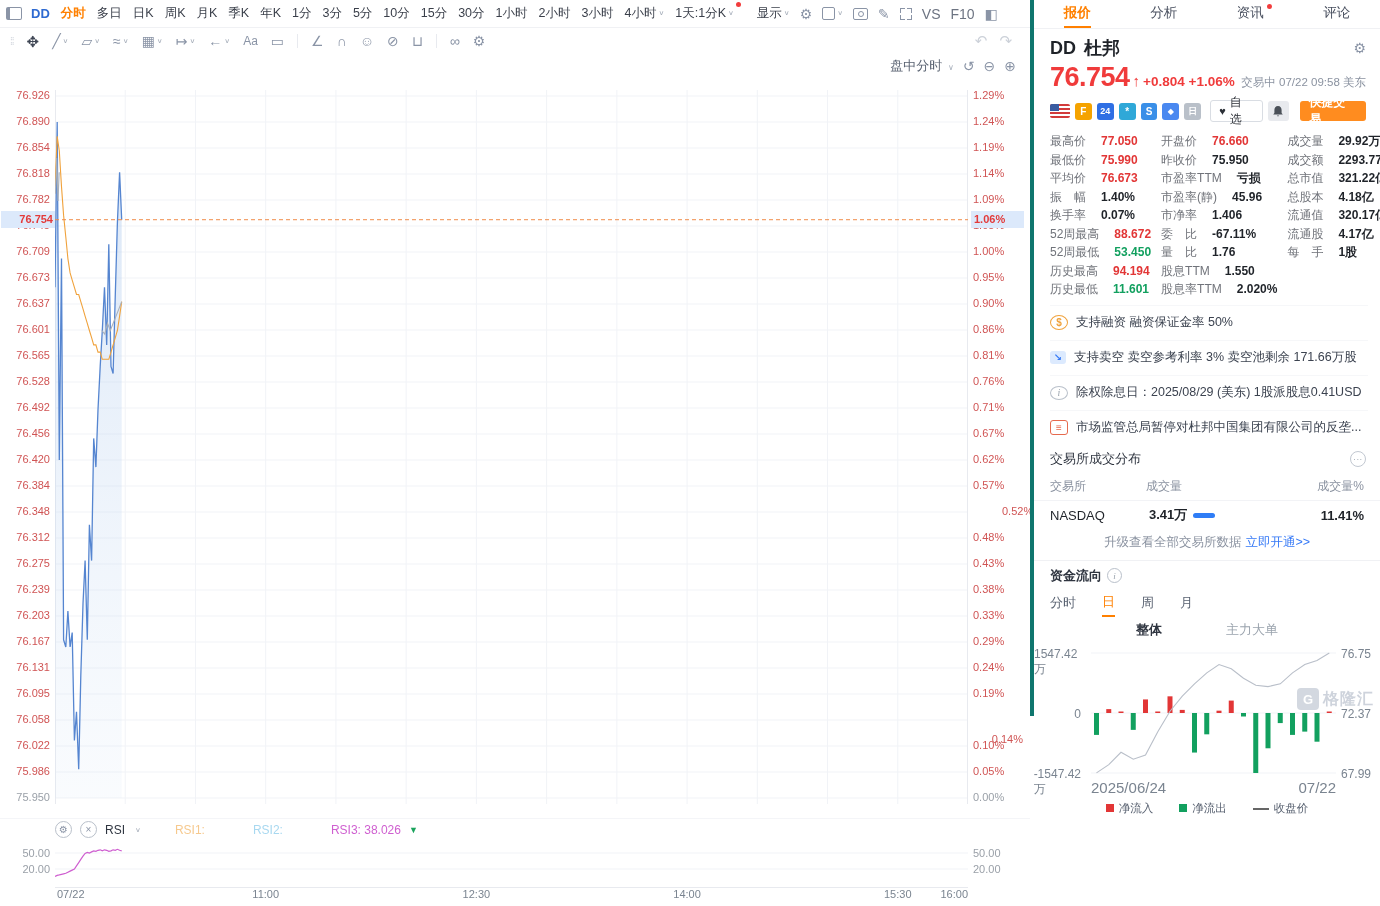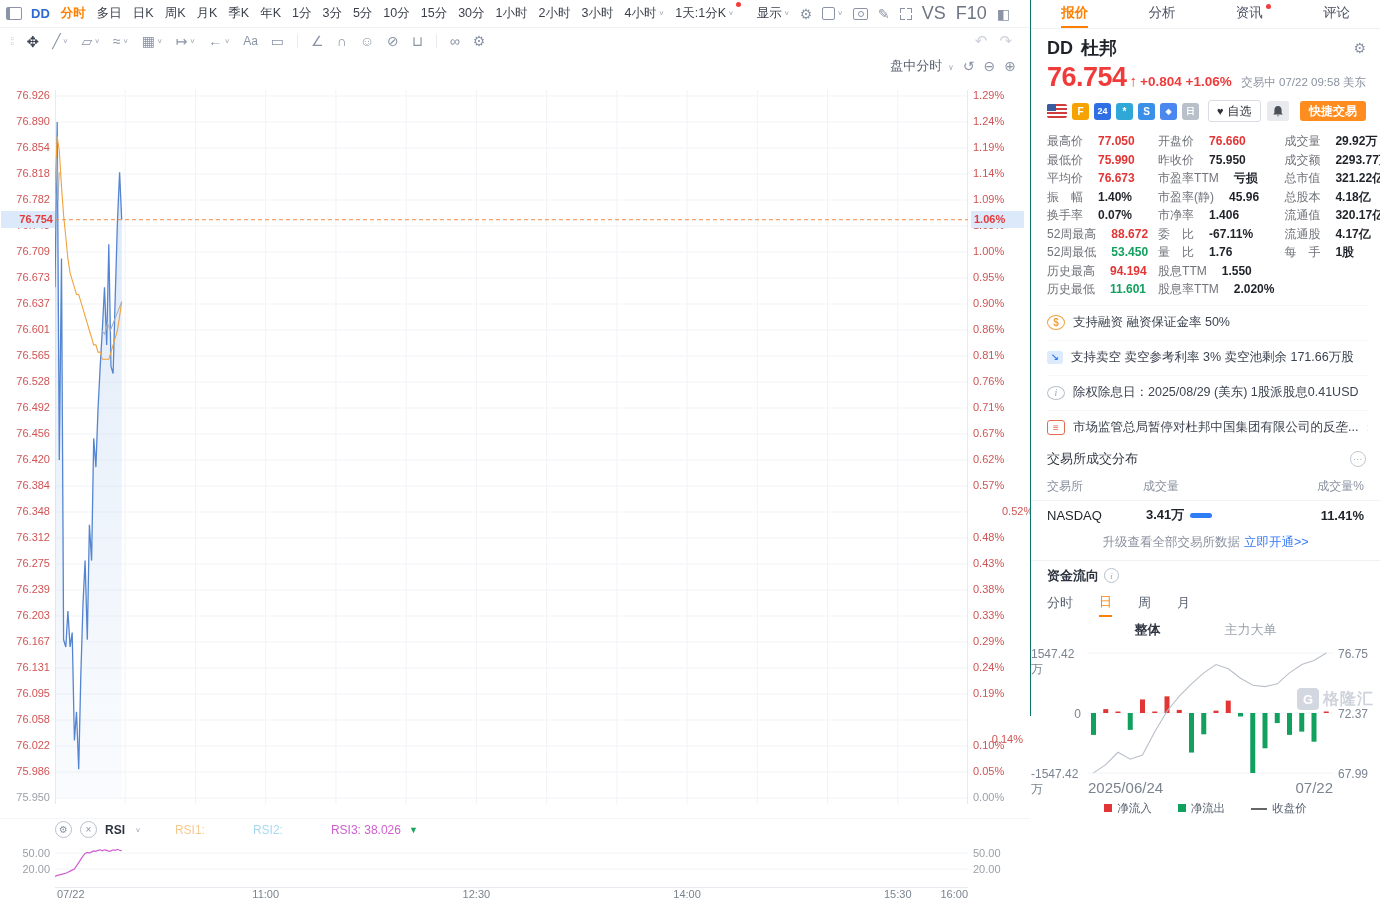--- a/index.html
+++ b/index.html
@@ -18,47 +18,47 @@
   .gico{color:#8a94a6;font-size:14px;line-height:1;}
   .ic-cam{width:13px;height:10px;border:1.2px solid #8a94a6;border-radius:2px;position:relative;display:inline-block;}
   .ic-cam:after{content:"";position:absolute;left:3.6px;top:2px;width:4px;height:4px;border:1.2px solid #8a94a6;border-radius:50%;}
   .ic-chk{width:11px;height:11px;border:1.2px solid #8a94a6;border-radius:2px;display:inline-block;}
   .ic-fs{width:12px;height:12px;position:relative;display:inline-block;}
   .ic-fs i{position:absolute;width:4px;height:4px;border:1.3px solid #8a94a6;}
   .ic-fs i:nth-child(1){left:0;top:0;border-right:0;border-bottom:0;}
   .ic-fs i:nth-child(2){right:0;top:0;border-left:0;border-bottom:0;}
   .ic-fs i:nth-child(3){left:0;bottom:0;border-right:0;border-top:0;}
   .ic-fs i:nth-child(4){right:0;bottom:0;border-left:0;border-top:0;}
-  .vslab{color:#6d7482;font-size:18px;}
+  .vslab{color:#6d7482;font-size:14px;}
   .tb2{position:absolute;left:0;top:28px;width:1030px;height:26px;display:flex;align-items:center;gap:13px;padding-left:10px;box-sizing:border-box;color:#8a94a6;}
   .tb2 .dragdots{color:#d4d8df;font-size:10px;letter-spacing:-1px;}
   .t2i{font-size:14px;line-height:1;color:#8a94a6;display:inline-flex;align-items:center;}
   .t2i.dark{color:#3f4654;font-size:15px;}
   .vsep{width:1px;height:14px;background:#e8eaef;}
   .undoredo{position:absolute;right:18px;top:0;height:26px;display:flex;align-items:center;gap:12px;color:#ccd1d9;font-size:15px;}
   
   .chart-head{position:absolute;top:57px;right:14px;display:flex;align-items:center;gap:9px;color:#5a6372;font-size:13px;}
   .chart-head .gico{font-size:14px;}
   .axis-lab{position:absolute;font-size:11px;color:#d05454;width:50px;}
   .axis-lab.l{left:0;text-align:right;}
   .axis-lab.r{left:973px;text-align:left;}
   .axis-lab.grey{color:#9aa0a8;}
   .cur-badge{position:absolute;height:17px;line-height:17px;background:#dce9fb;color:#e33a3a;font-size:11px;font-weight:bold;z-index:4;}
   #main-svg{position:absolute;left:55px;top:80px;}
   #rsi-svg{position:absolute;left:55px;top:840px;}
   .rsi-bar{position:absolute;left:0;top:818px;width:1030px;height:22px;display:flex;align-items:center;gap:8px;padding-left:55px;box-sizing:border-box;font-size:12px;}
   .rsi-circ{width:15px;height:15px;border:1px solid #b9c0ca;border-radius:50%;color:#8a94a6;font-size:10px;display:inline-flex;align-items:center;justify-content:center;}
-  .rsi-name{color:#2f3540;font-weight:bold;}
+  .rsi-name{color:#2f3540;font-weight:normal;}
   .rsi1{color:#f6c98e;}
   .rsi2{color:#a8d8f0;}
   .rsi3{color:#cf5fd0;}
   .tri-dn{color:#1aa35c;font-size:9px;}
   .tax-lab{position:absolute;top:888px;font-size:11px;color:#7a8490;}
   
-  .right{position:absolute;left:1030px;top:0;width:350px;height:716px;border-left:1px solid #0f766e;box-sizing:border-box;background:#fff;}
+  .right{position:absolute;left:1030px;top:0;width:350px;height:716px;border-left:4px solid #0f766e;box-sizing:border-box;background:#fff;}
   .rtabs{height:28px;display:flex;align-items:center;justify-content:space-around;border-bottom:1px solid #f0f1f4;font-size:13.5px;color:#4a5160;}
   .rtab{position:relative;height:28px;line-height:26px;cursor:default;}
   .rtab.active{color:#ff8000;font-weight:bold;border-bottom:2px solid #ff8000;box-sizing:border-box;}
   .rtab .reddot{right:-8px;top:4px;}
   .shead{padding:7px 14px 4px 16px;}
   .srow1{display:flex;align-items:center;}
   .scode{font-size:18px;font-weight:800;color:#1f2329;margin-right:8px;}
   .sname{font-size:18px;font-weight:600;color:#1f2329;flex:1;}
   .srow2{display:flex;align-items:baseline;margin-top:2px;}
   .sprice{font-size:27px;font-weight:800;color:#f03b3b;letter-spacing:-.5px;}

